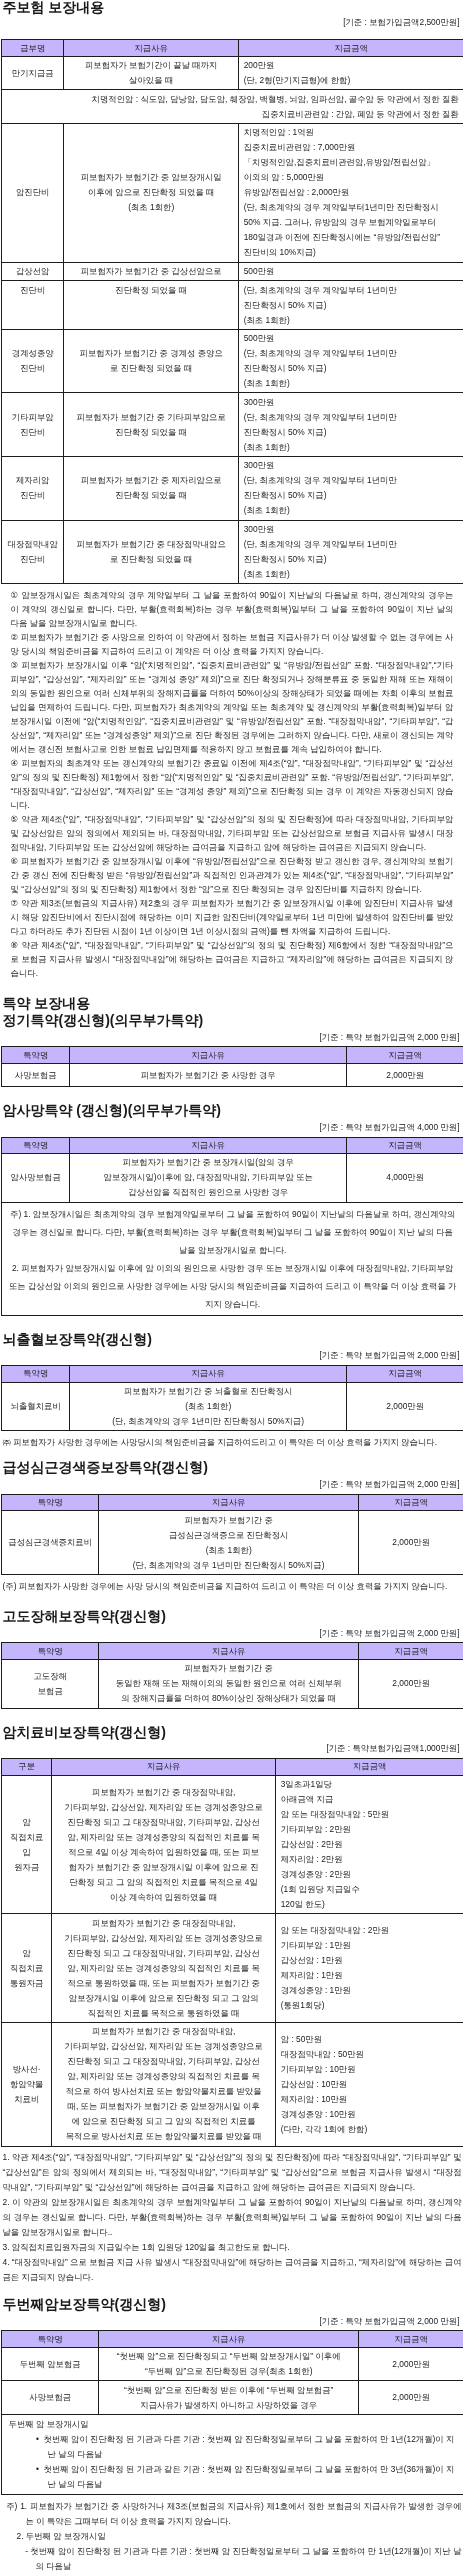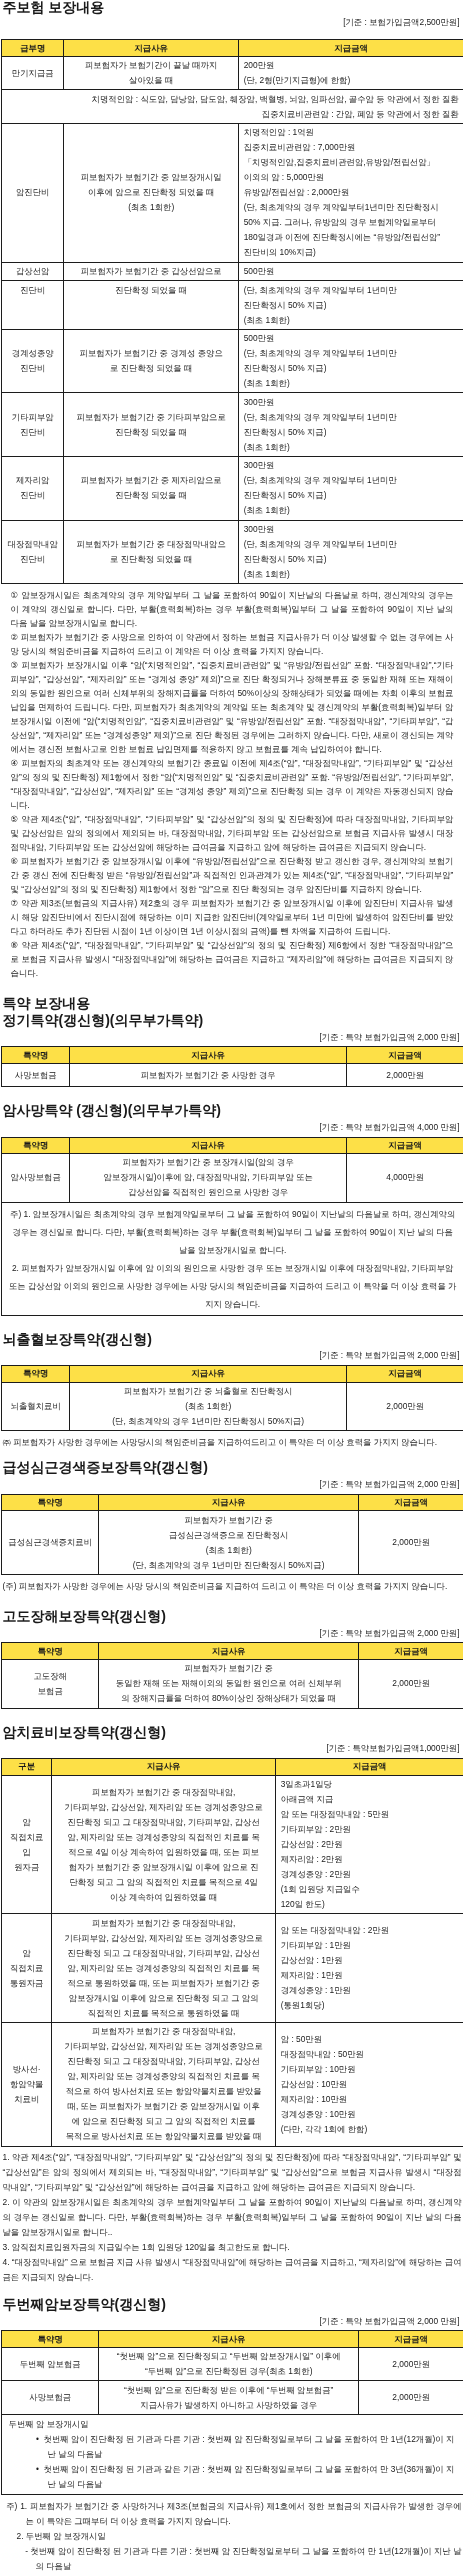--- a/index.html
+++ b/index.html
@@ -9,21 +9,21 @@
     background: #ffffff; color: #1a1a1a;
     font-family: "Liberation Sans", "DejaVu Sans", sans-serif;
     font-size: 8.4px;
   }
   .page { padding: 1.9px 0.6px 0 0.6px; }
   .doc-title { font-weight: 700; font-size: 14px; padding-left: 1.9px; line-height: 11.6px; }
   .basis { text-align: right; padding-right: 3.9px; line-height: 11.6px; }
   .main-basis { margin: 3.9px 0 10.3px 0; }
   table { border-collapse: collapse; width: 463px; table-layout: fixed; margin: 0 0.6px; }
   th, td { border: 1px solid #1c1c1c; }
-  th { background: #fde047; font-weight: 700; padding: 1.3px; line-height: 13px; text-align: center; }
+  th { background: #c4b5fd; font-weight: 400; padding: 1.3px; line-height: 13px; text-align: center; }
   td { padding: 1.3px 4.5px; line-height: 15px; vertical-align: middle; }
   .pre { white-space: pre-line; }
   .tc { text-align: center; } .tr { text-align: left; } .tl { text-align: right; }
   .vt { vertical-align: top; }
   .minrow td { height: 23px; }
   .notes { margin-top: 3.9px; padding: 0 10px; }
   .notes p { margin: 0; line-height: 14px; text-align: justify; }
   .rider { margin-top: 18px; }
   .rider .basis { margin: 5.2px 0 3.2px 0; }
   .tbl-note { line-height: 18px; padding: 1.9px 5.8px; white-space: pre-line; text-align: center; }

